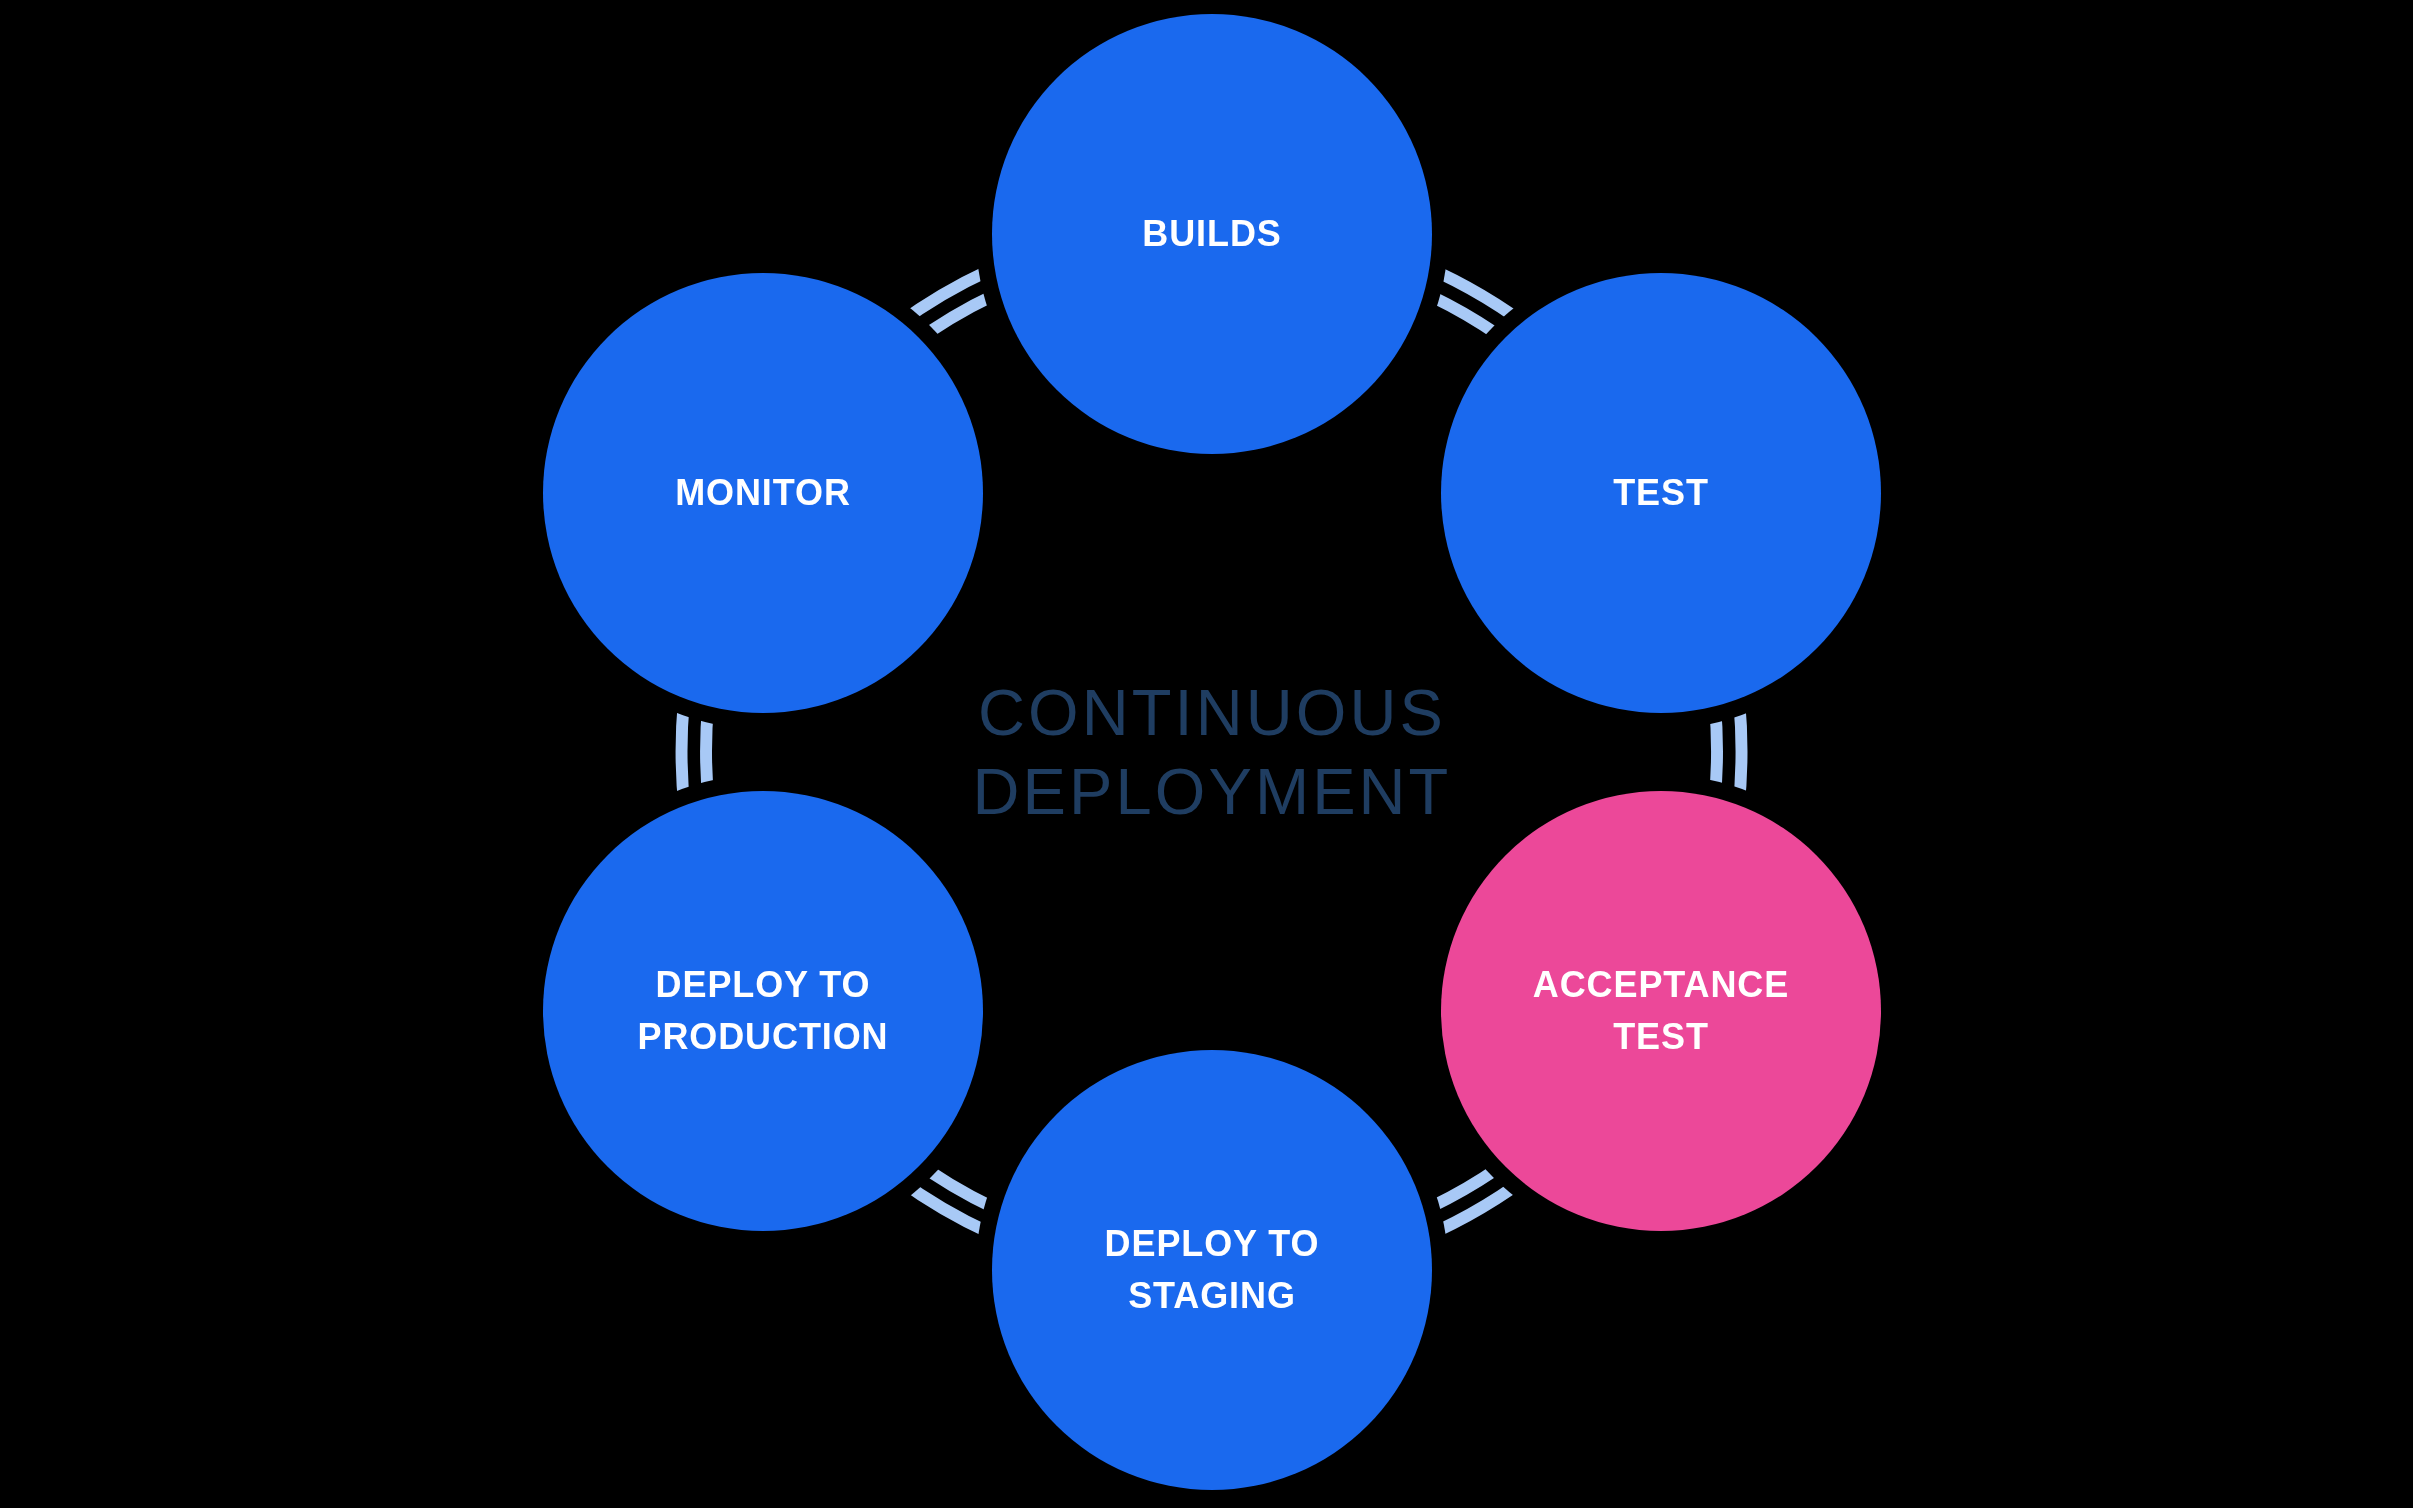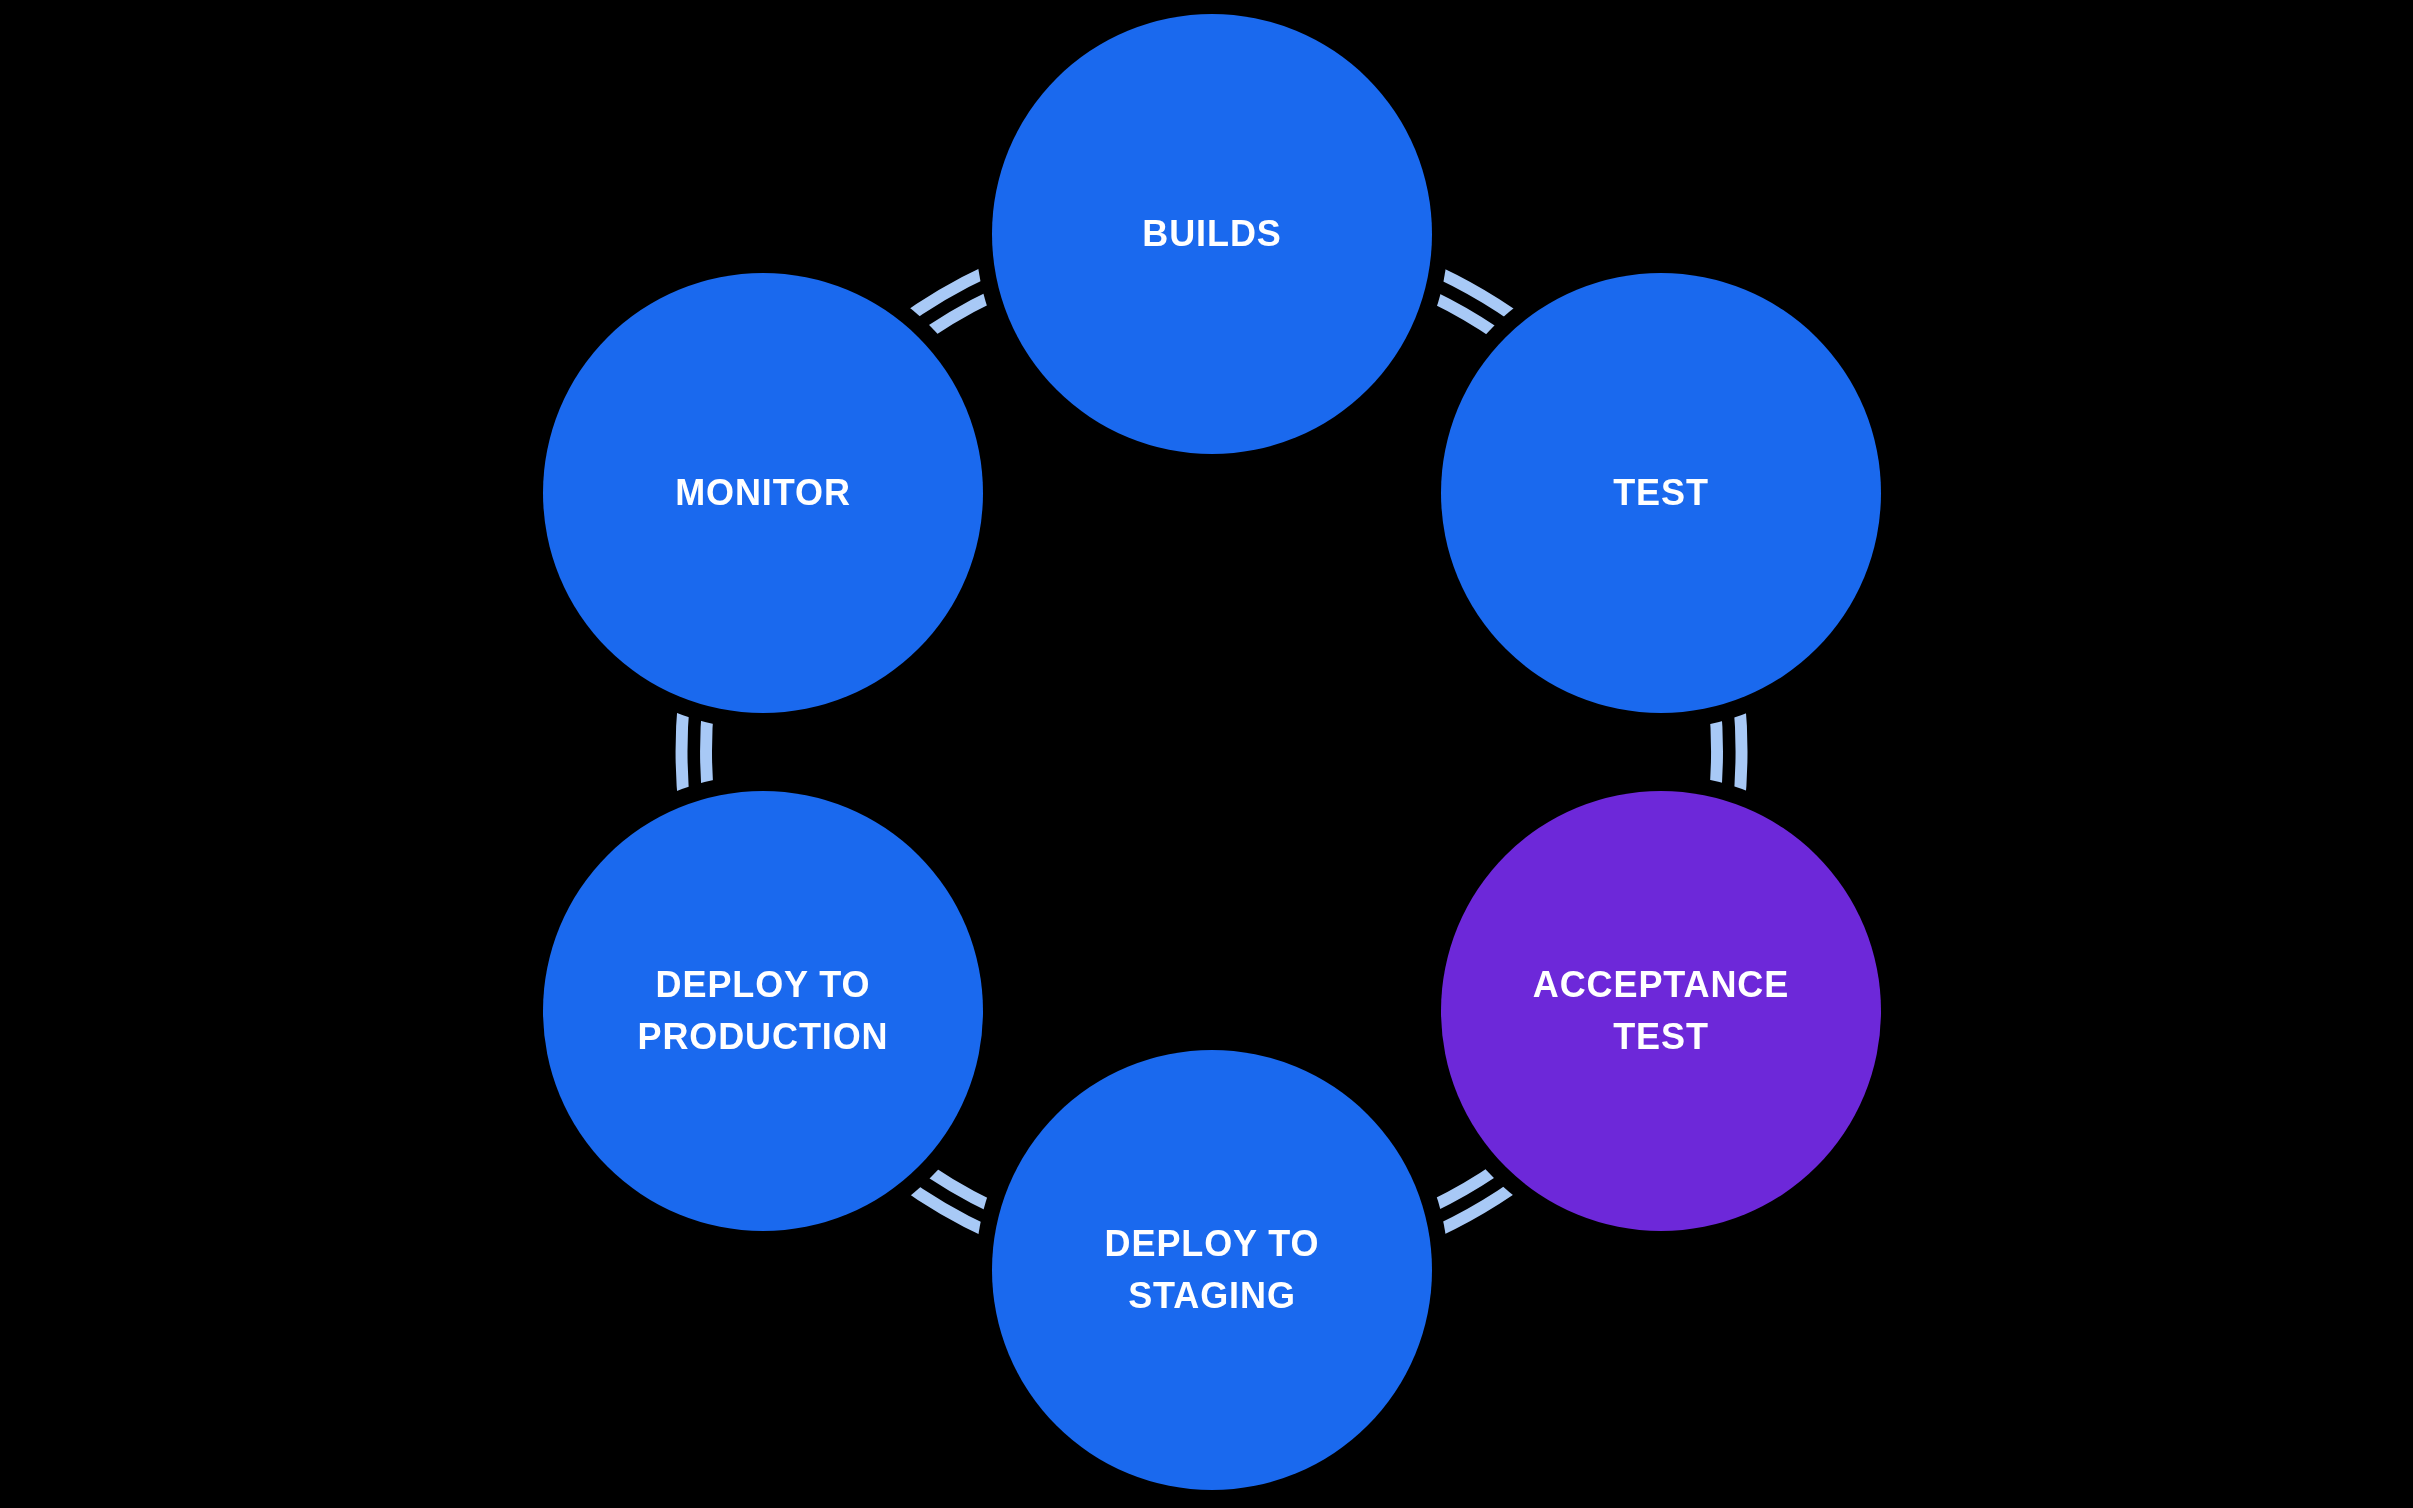--- a/index.html
+++ b/index.html
@@ -73,34 +73,36 @@
   </svg>
 
   <div class="node pos-builds" style="background: rgb(26, 105, 238);">
     <div class="node-label" style="color: rgb(255, 255, 255);">BUILDS</div>
   </div>
 
   <div class="node pos-test" style="background: rgb(26, 105, 238);">
     <div class="node-label" style="color: rgb(255, 255, 255);">TEST</div>
   </div>
 
-  <div class="node pos-acceptance" style="background: #6d28d9;">
+  <div class="node pos-acceptance" style="background: #ec4899;">
     <div class="node-label" style="color: rgb(255, 255, 255);">ACCEPTANCE
 TEST</div>
   </div>
 
   <div class="node pos-staging" style="background: rgb(26, 105, 238);">
     <div class="node-label" style="color: rgb(255, 255, 255);">DEPLOY TO
 STAGING</div>
   </div>
 
   <div class="node pos-production" style="background: rgb(26, 105, 238);">
     <div class="node-label" style="color: rgb(255, 255, 255);">DEPLOY TO
 PRODUCTION</div>
   </div>
 
   <div class="node pos-monitor" style="background: rgb(26, 105, 238);">
     <div class="node-label" style="color: rgb(255, 255, 255);">MONITOR</div>
   </div>
 
+  <div class="center-title" style="color: rgb(31, 61, 97);">CONTINUOUS
+DEPLOYMENT</div>
 
 </div>
 
 
 </body></html>

